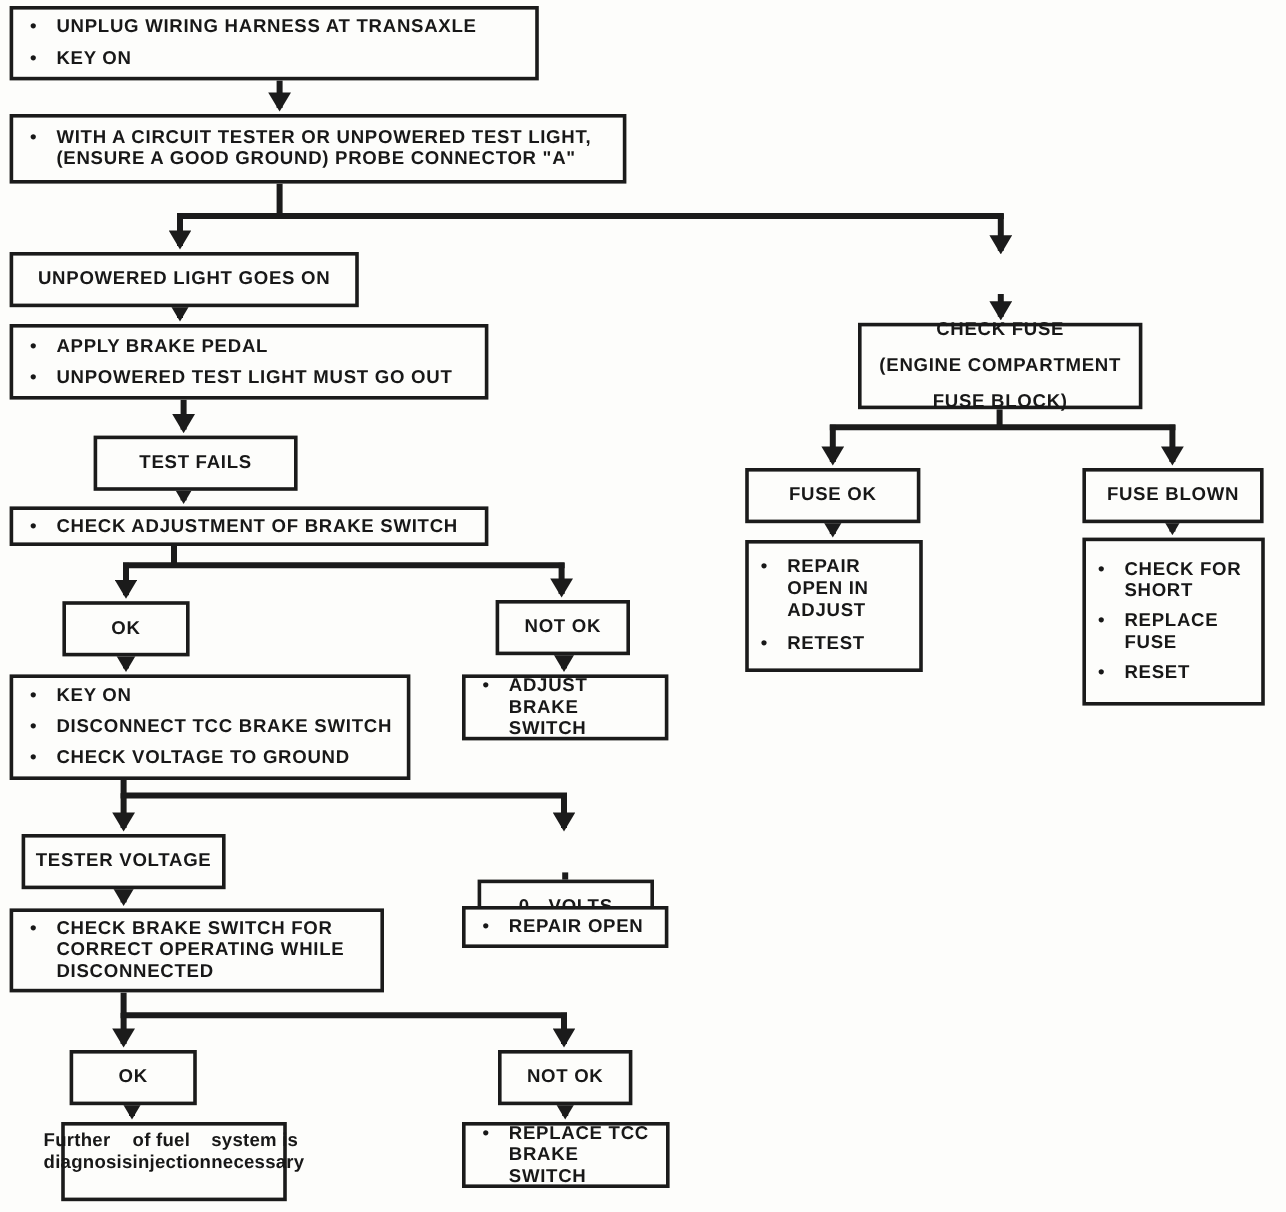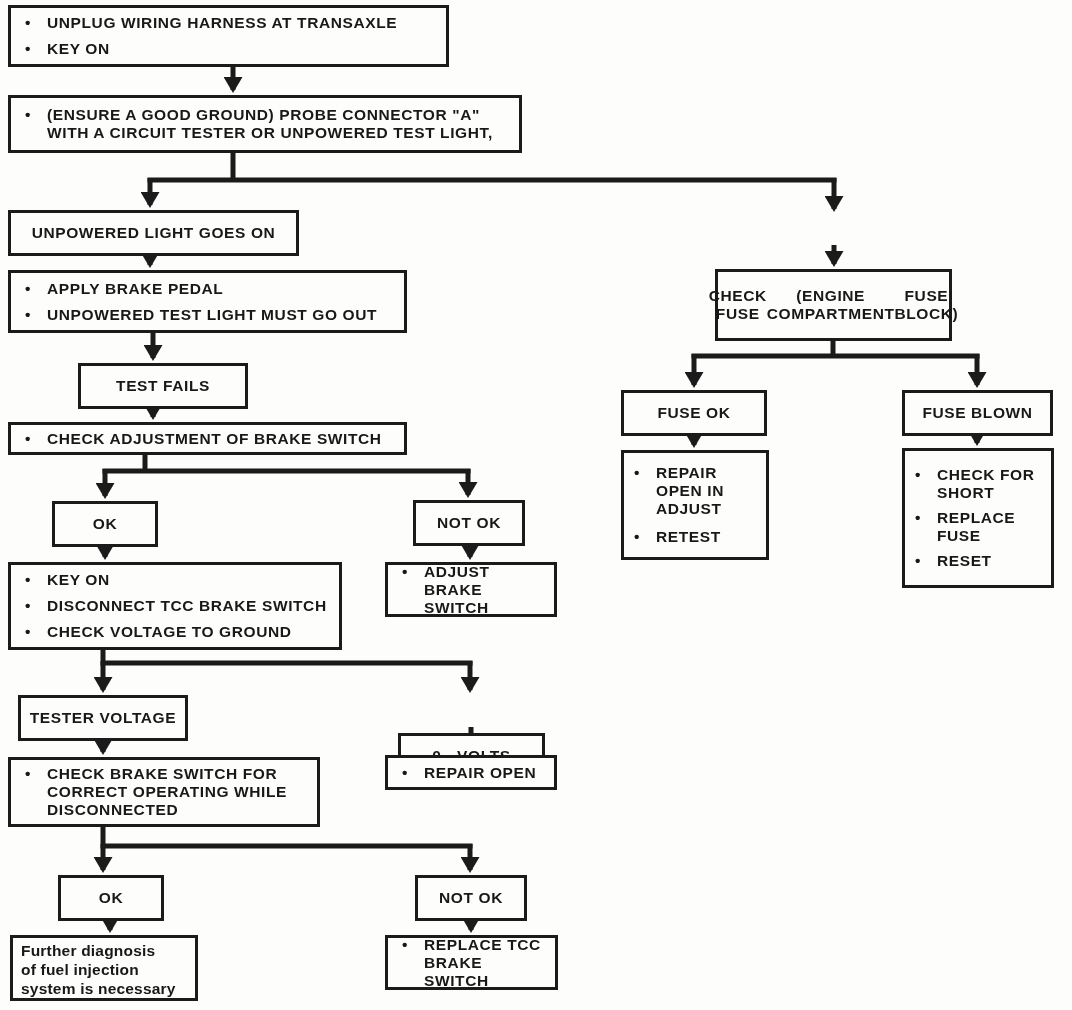--- a/index.html
+++ b/index.html
@@ -10,22 +10,22 @@
   #wires{position:absolute;left:0;top:0;width:1072px;height:1010px;}
   .node{
     position:absolute;box-sizing:border-box;border:3px solid #1b1b1b;background:#fdfdfb;
     font-weight:700;font-size:15.5px;line-height:18px;letter-spacing:0.6px;
   }
   .label{display:flex;align-items:center;justify-content:center;text-align:center;padding:20px 4px;}
   .bullets{display:flex;flex-direction:column;justify-content:center;row-gap:8px;padding:6px 8px 6px 14px;}
   .item{display:flex;align-items:flex-start;}
   .bullet{flex:0 0 22px;width:22px;}
   .txt{flex:1;}
-  .centered{display:flex;flex-direction:row;align-items:center;justify-content:center;text-align:center;row-gap:12px;padding:4px;}
-  .mixed{font-weight:700;letter-spacing:0.2px;display:flex;flex-direction:column;padding:4px 8px;row-gap:1px;}
+  .centered{display:flex;flex-direction:column;align-items:center;justify-content:center;text-align:center;row-gap:12px;padding:4px;}
+  .mixed{font-weight:700;letter-spacing:0.2px;display:flex;justify-content:center;padding:4px 8px;row-gap:1px;margin-left:41px;}
   .wire{stroke:#1b1b1b;stroke-width:5;fill:none;}
 </style>
 </head>
 <body>
 
 <div id="stage">
 
   <svg id="wires" viewBox="0 0 1072 1010">
     <defs>
       <marker id="ah" markerUnits="userSpaceOnUse" markerWidth="19" markerHeight="16" viewBox="0 0 19 16" refX="9.5" refY="13" orient="0">
@@ -72,22 +72,22 @@
     <div class="item">
       <span class="bullet">•</span>
       <span class="txt">KEY ON</span>
     </div>
   </div>
 
   <div class="node bullets" style="left:8px;top:95px;width:514px;height:58px;row-gap:2px">
     <div class="item">
       <span class="bullet">•</span>
       <span class="txt">
+        <div>WITH A CIRCUIT TESTER OR UNPOWERED TEST LIGHT,</div>
         <div>(ENSURE A GOOD GROUND) PROBE CONNECTOR "A"</div>
-        <div>WITH A CIRCUIT TESTER OR UNPOWERED TEST LIGHT,</div>
       </span>
     </div>
   </div>
 
   <div class="node label" style="left:8px;top:210px;width:291px;height:34px">
     <span>UNPOWERED LIGHT GOES ON</span>
   </div>
 
   <div class="node bullets" style="left:8px;top:270px;width:399px;height:63px">
     <div class="item">

